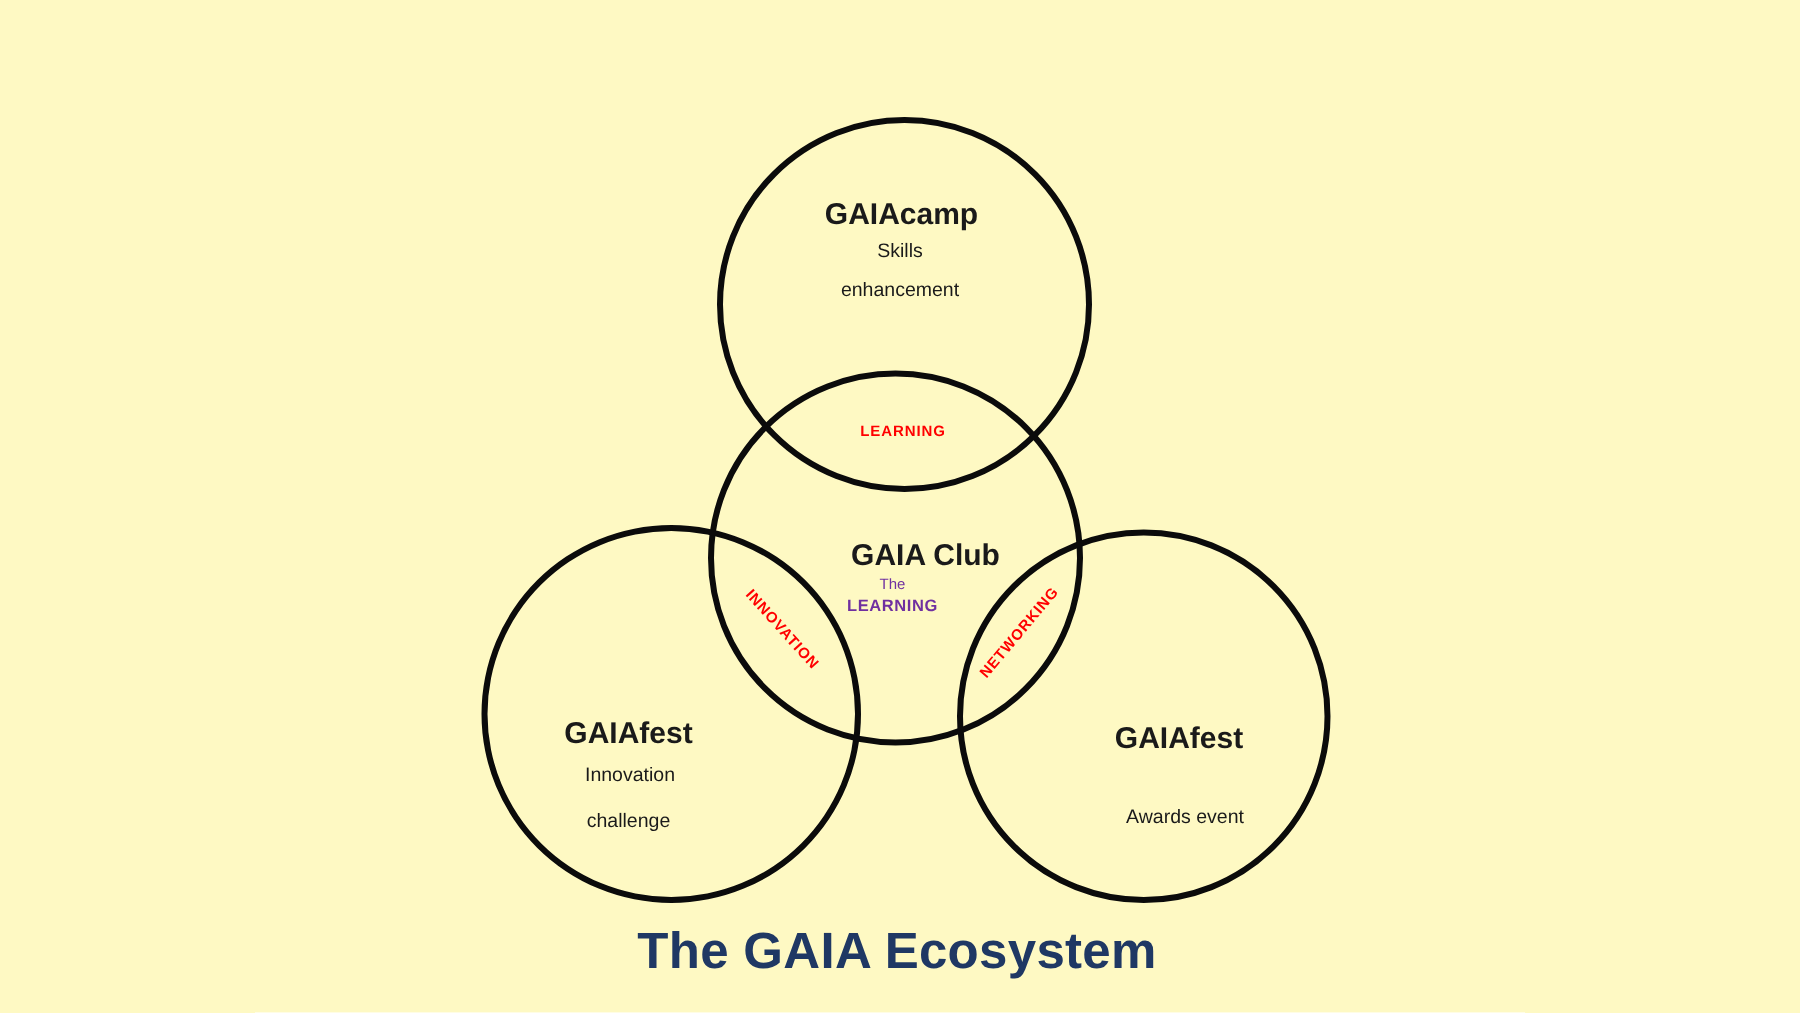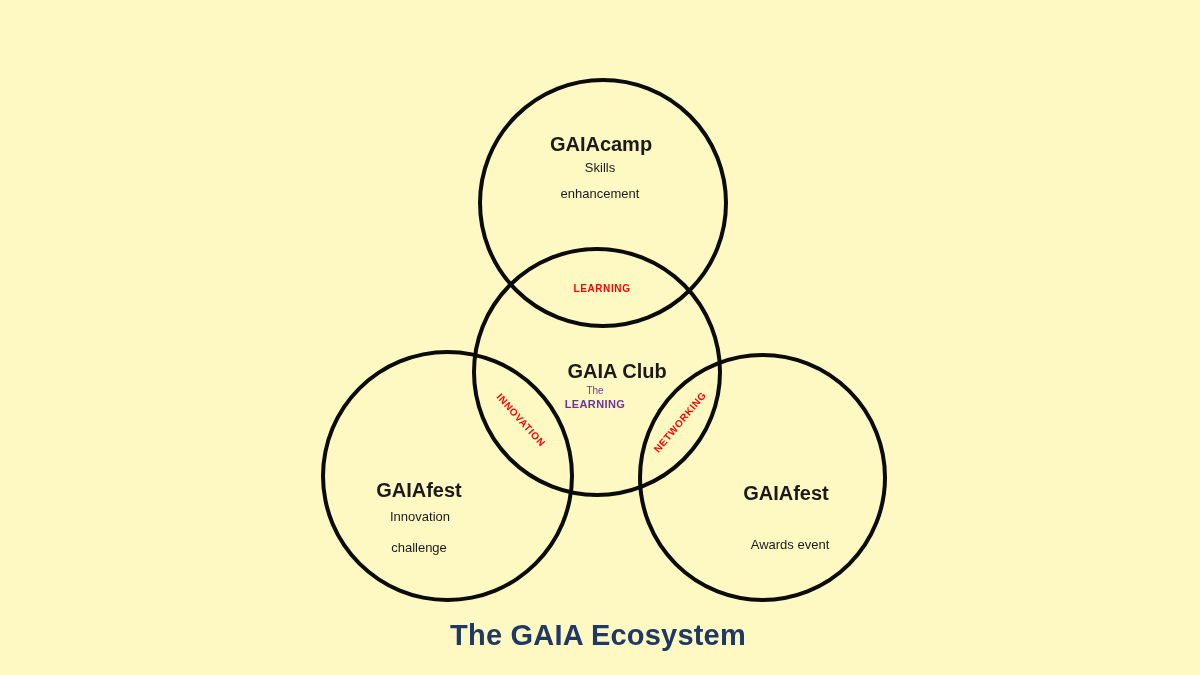--- a/index.html
+++ b/index.html
@@ -38,21 +38,21 @@
   }
   .name{font-size:20px;font-weight:bold;letter-spacing:0px;}
   .sub{font-size:13px;font-weight:400;}
   .overlap{
     font-size:10px;font-weight:bold;color:var(--overlap);
     letter-spacing:0.6px;
   }
   .club-sub1{font-size:10px;font-weight:normal;color:var(--community);}
   .club-sub2{font-size:11px;font-weight:bold;color:var(--community);letter-spacing:0.4px;}
   .title{
-    font-size:29px;font-weight:600;color:var(--title);letter-spacing:0.2px;
+    font-size:34px;font-weight:600;color:var(--title);letter-spacing:0.2px;
   }
 
   
   #t-camp-name {left:601px;top:144px;}
   #t-camp-sub1 {left:600px;top:167px;}
   #t-camp-sub2 {left:600px;top:193px;}
   #t-learning  {left:602px;top:288px;}
   #t-club-name {left:617px;top:371px;}
   #t-club-sub1 {left:595px;top:390px;}
   #t-club-sub2 {left:595px;top:404px;}

